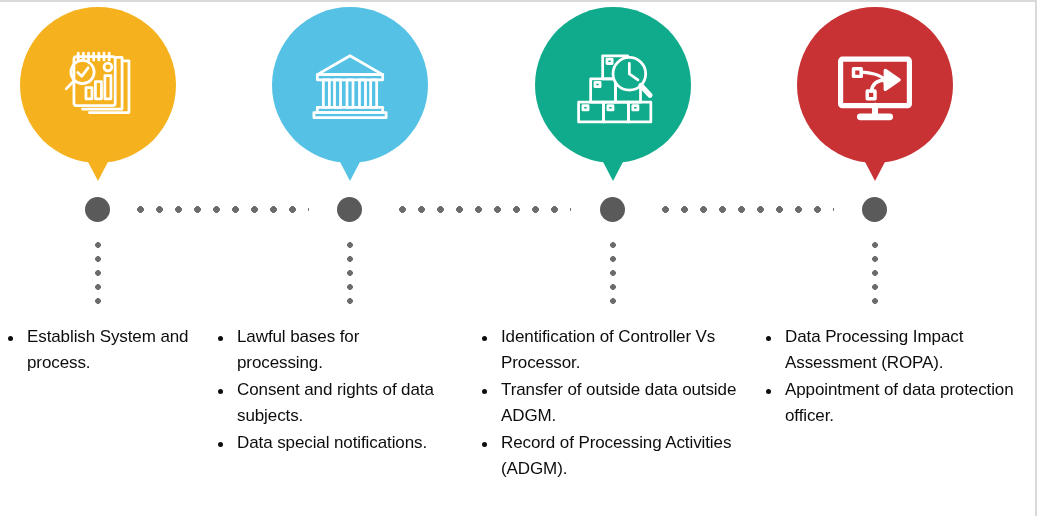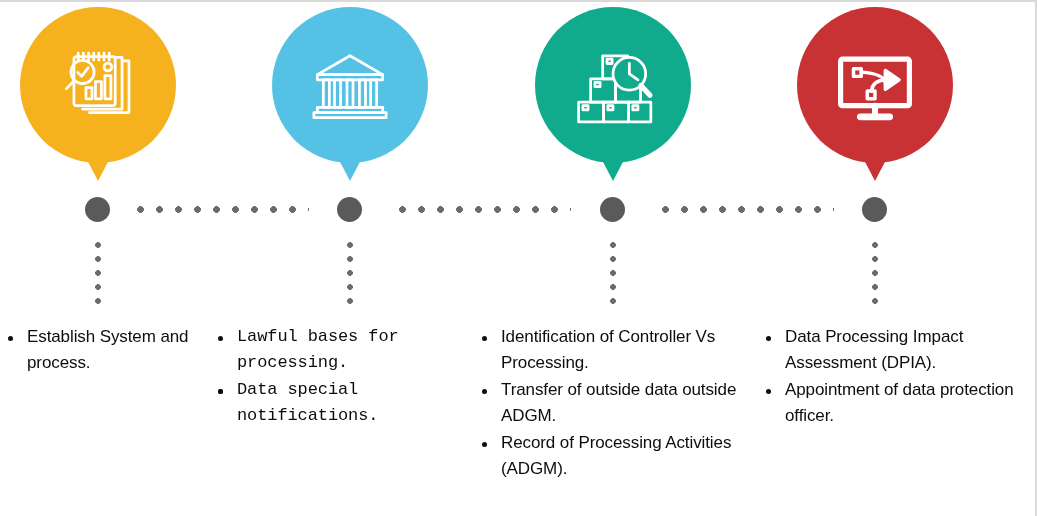--- a/index.html
+++ b/index.html
@@ -203,36 +203,36 @@
   <div class="vconnector" style="left:347px;"></div>
   <div class="vconnector" style="left:610px;"></div>
   <div class="vconnector" style="left:872px;"></div>
 
   <div class="col" style="left:0px; width:200px;">
     <ul>
       <li><span class="bullet"></span><span>Establish System and process.</span></li>
     </ul>
   </div>
 
-  <div class="col" style="left:210px; width:228px;font-family:Liberation Mono, monospace;">
+  <div class="col" style="left:210px; width:228px;">
     <ul>
       <li><span class="bullet"></span><span>Lawful bases for processing.</span></li>
-      <li><span class="bullet"></span></li>
+      <li><span class="bullet"></span><span>Consent and rights of data subjects.</span></li>
       <li><span class="bullet"></span><span>Data special notifications.</span></li>
     </ul>
   </div>
 
   <div class="col" style="left:474px; width:285px;">
     <ul>
-      <li><span class="bullet"></span><span>Identification of Controller Vs Processing.</span></li>
+      <li><span class="bullet"></span><span>Identification of Controller Vs Processor.</span></li>
       <li><span class="bullet"></span><span>Transfer of outside data outside ADGM.</span></li>
       <li><span class="bullet"></span><span>Record of Processing Activities (ADGM).</span></li>
     </ul>
   </div>
 
   <div class="col" style="left:758px; width:278px;">
     <ul>
-      <li><span class="bullet"></span><span>Data Processing Impact Assessment (DPIA).</span></li>
+      <li><span class="bullet"></span><span>Data Processing Impact Assessment (ROPA).</span></li>
       <li><span class="bullet"></span><span>Appointment of data protection officer.</span></li>
     </ul>
   </div>
 
 </div>
 
 </body></html>

